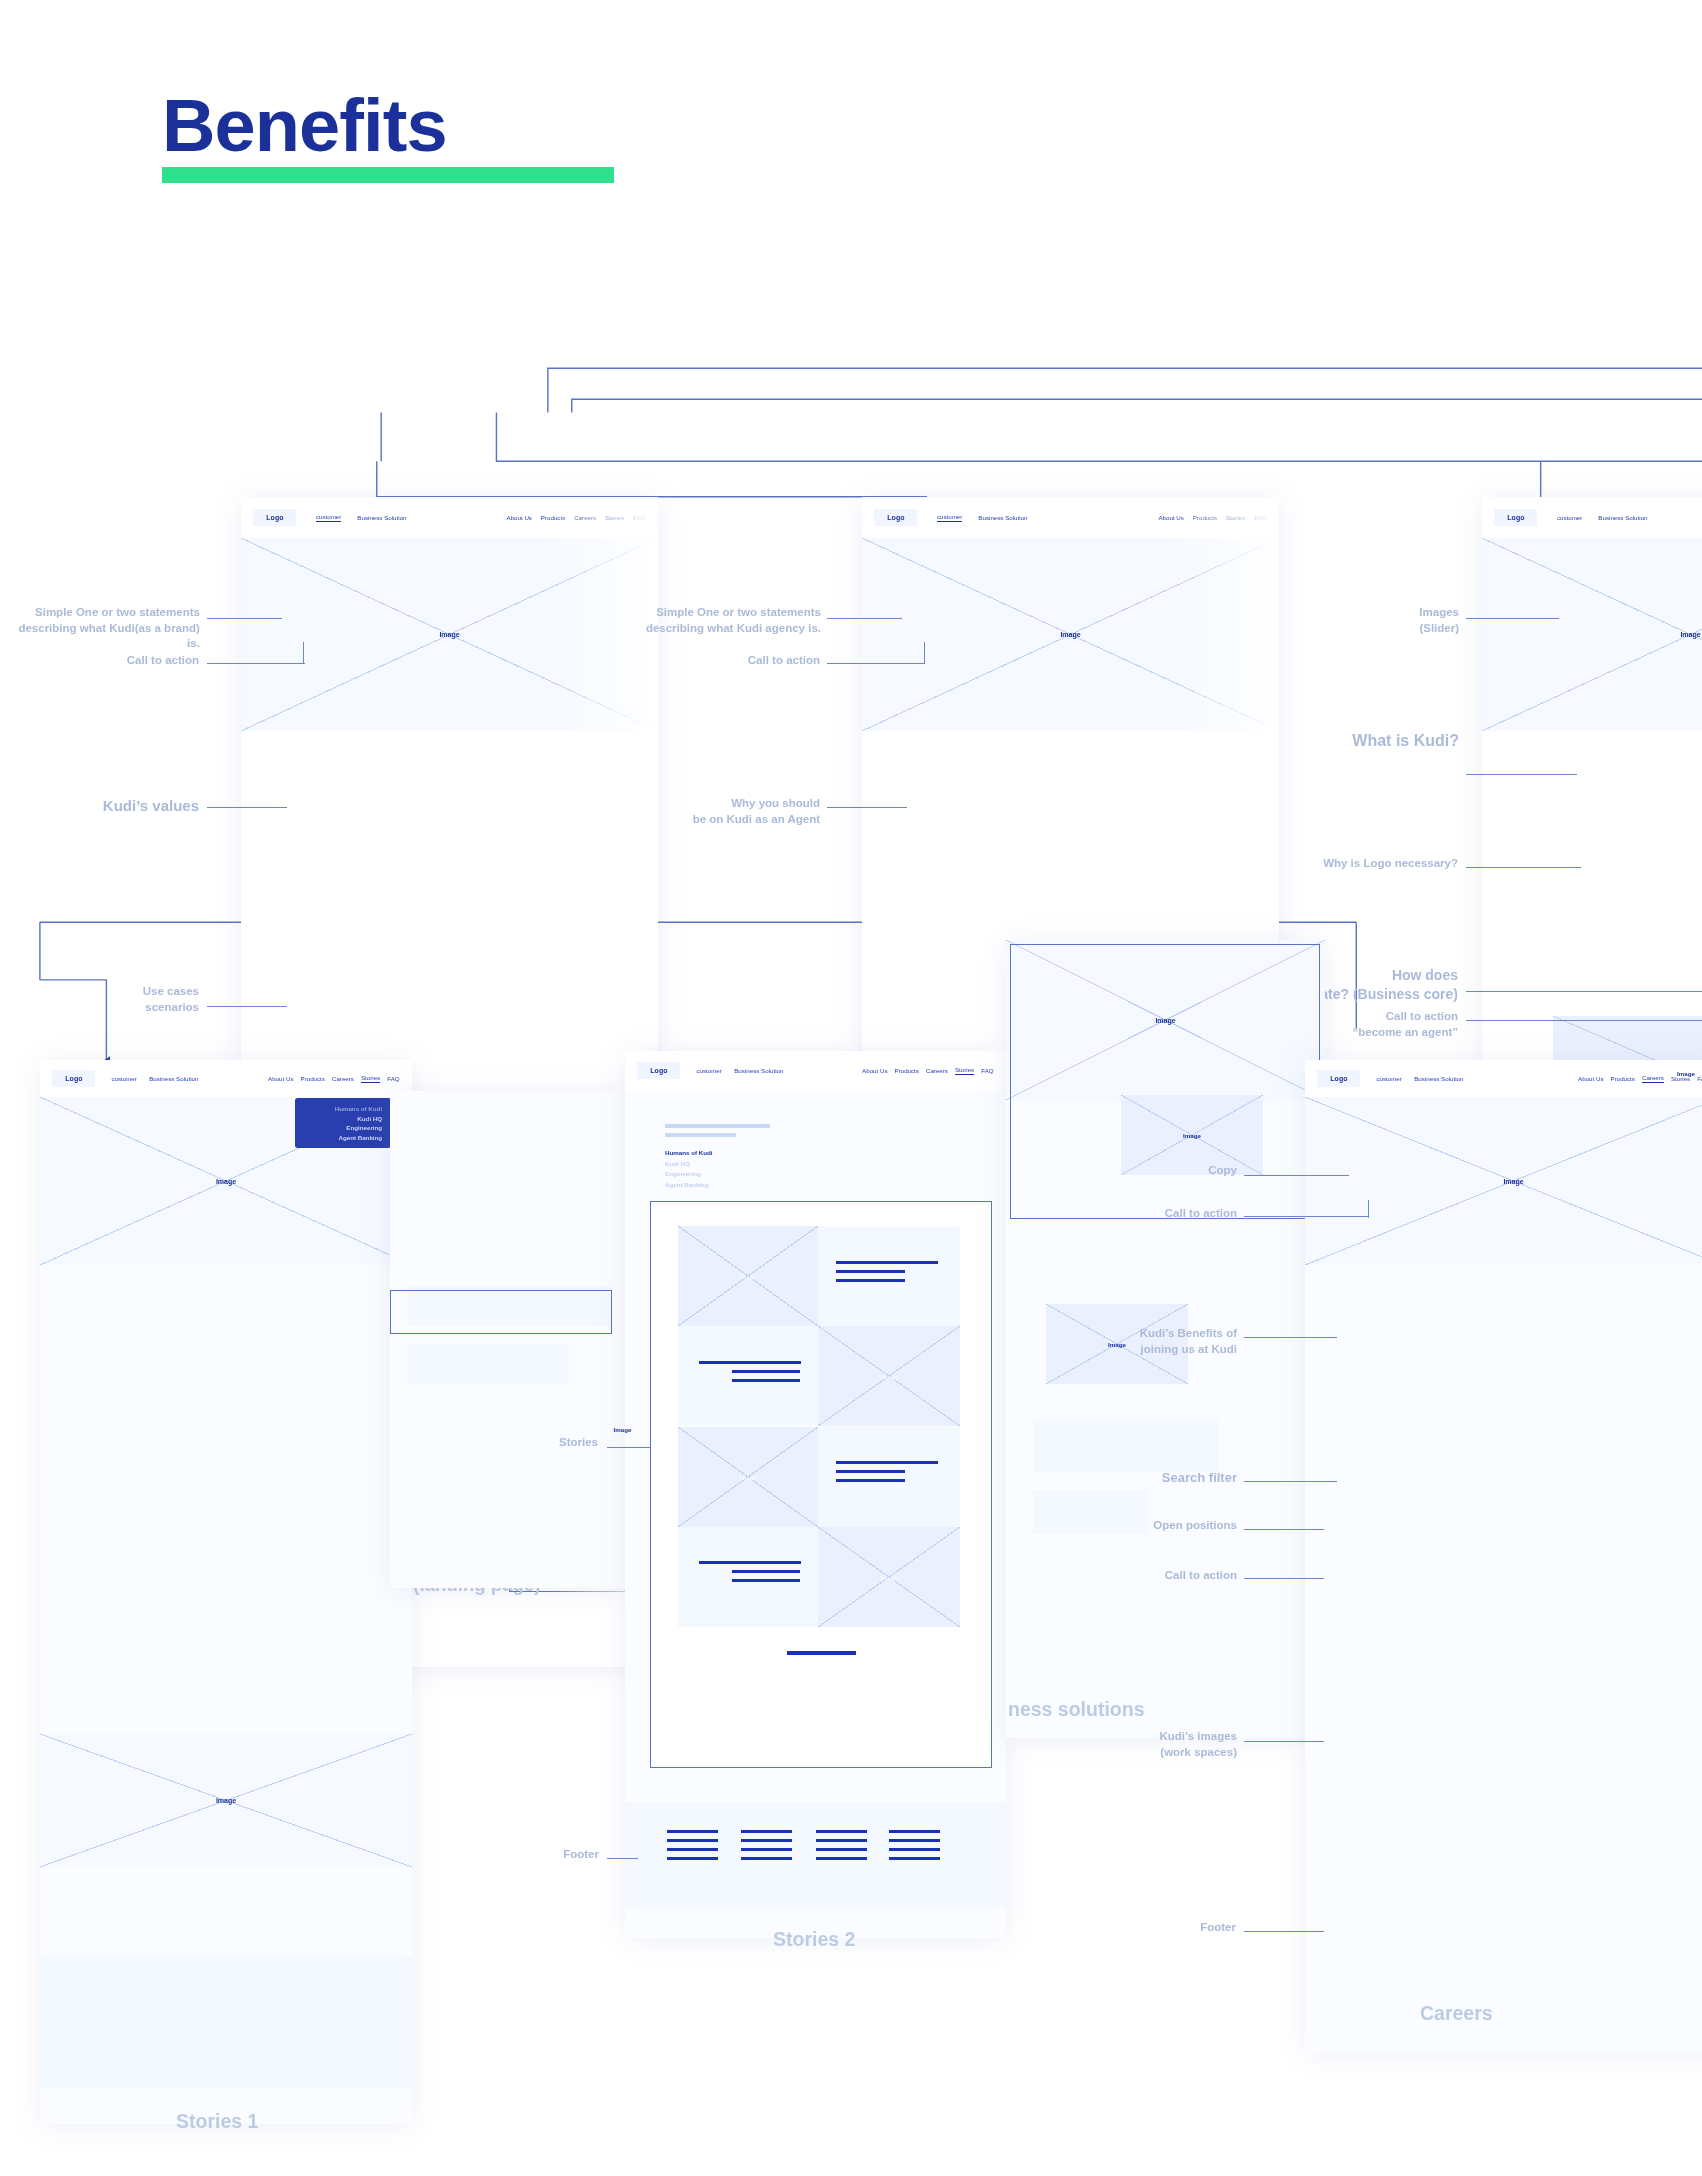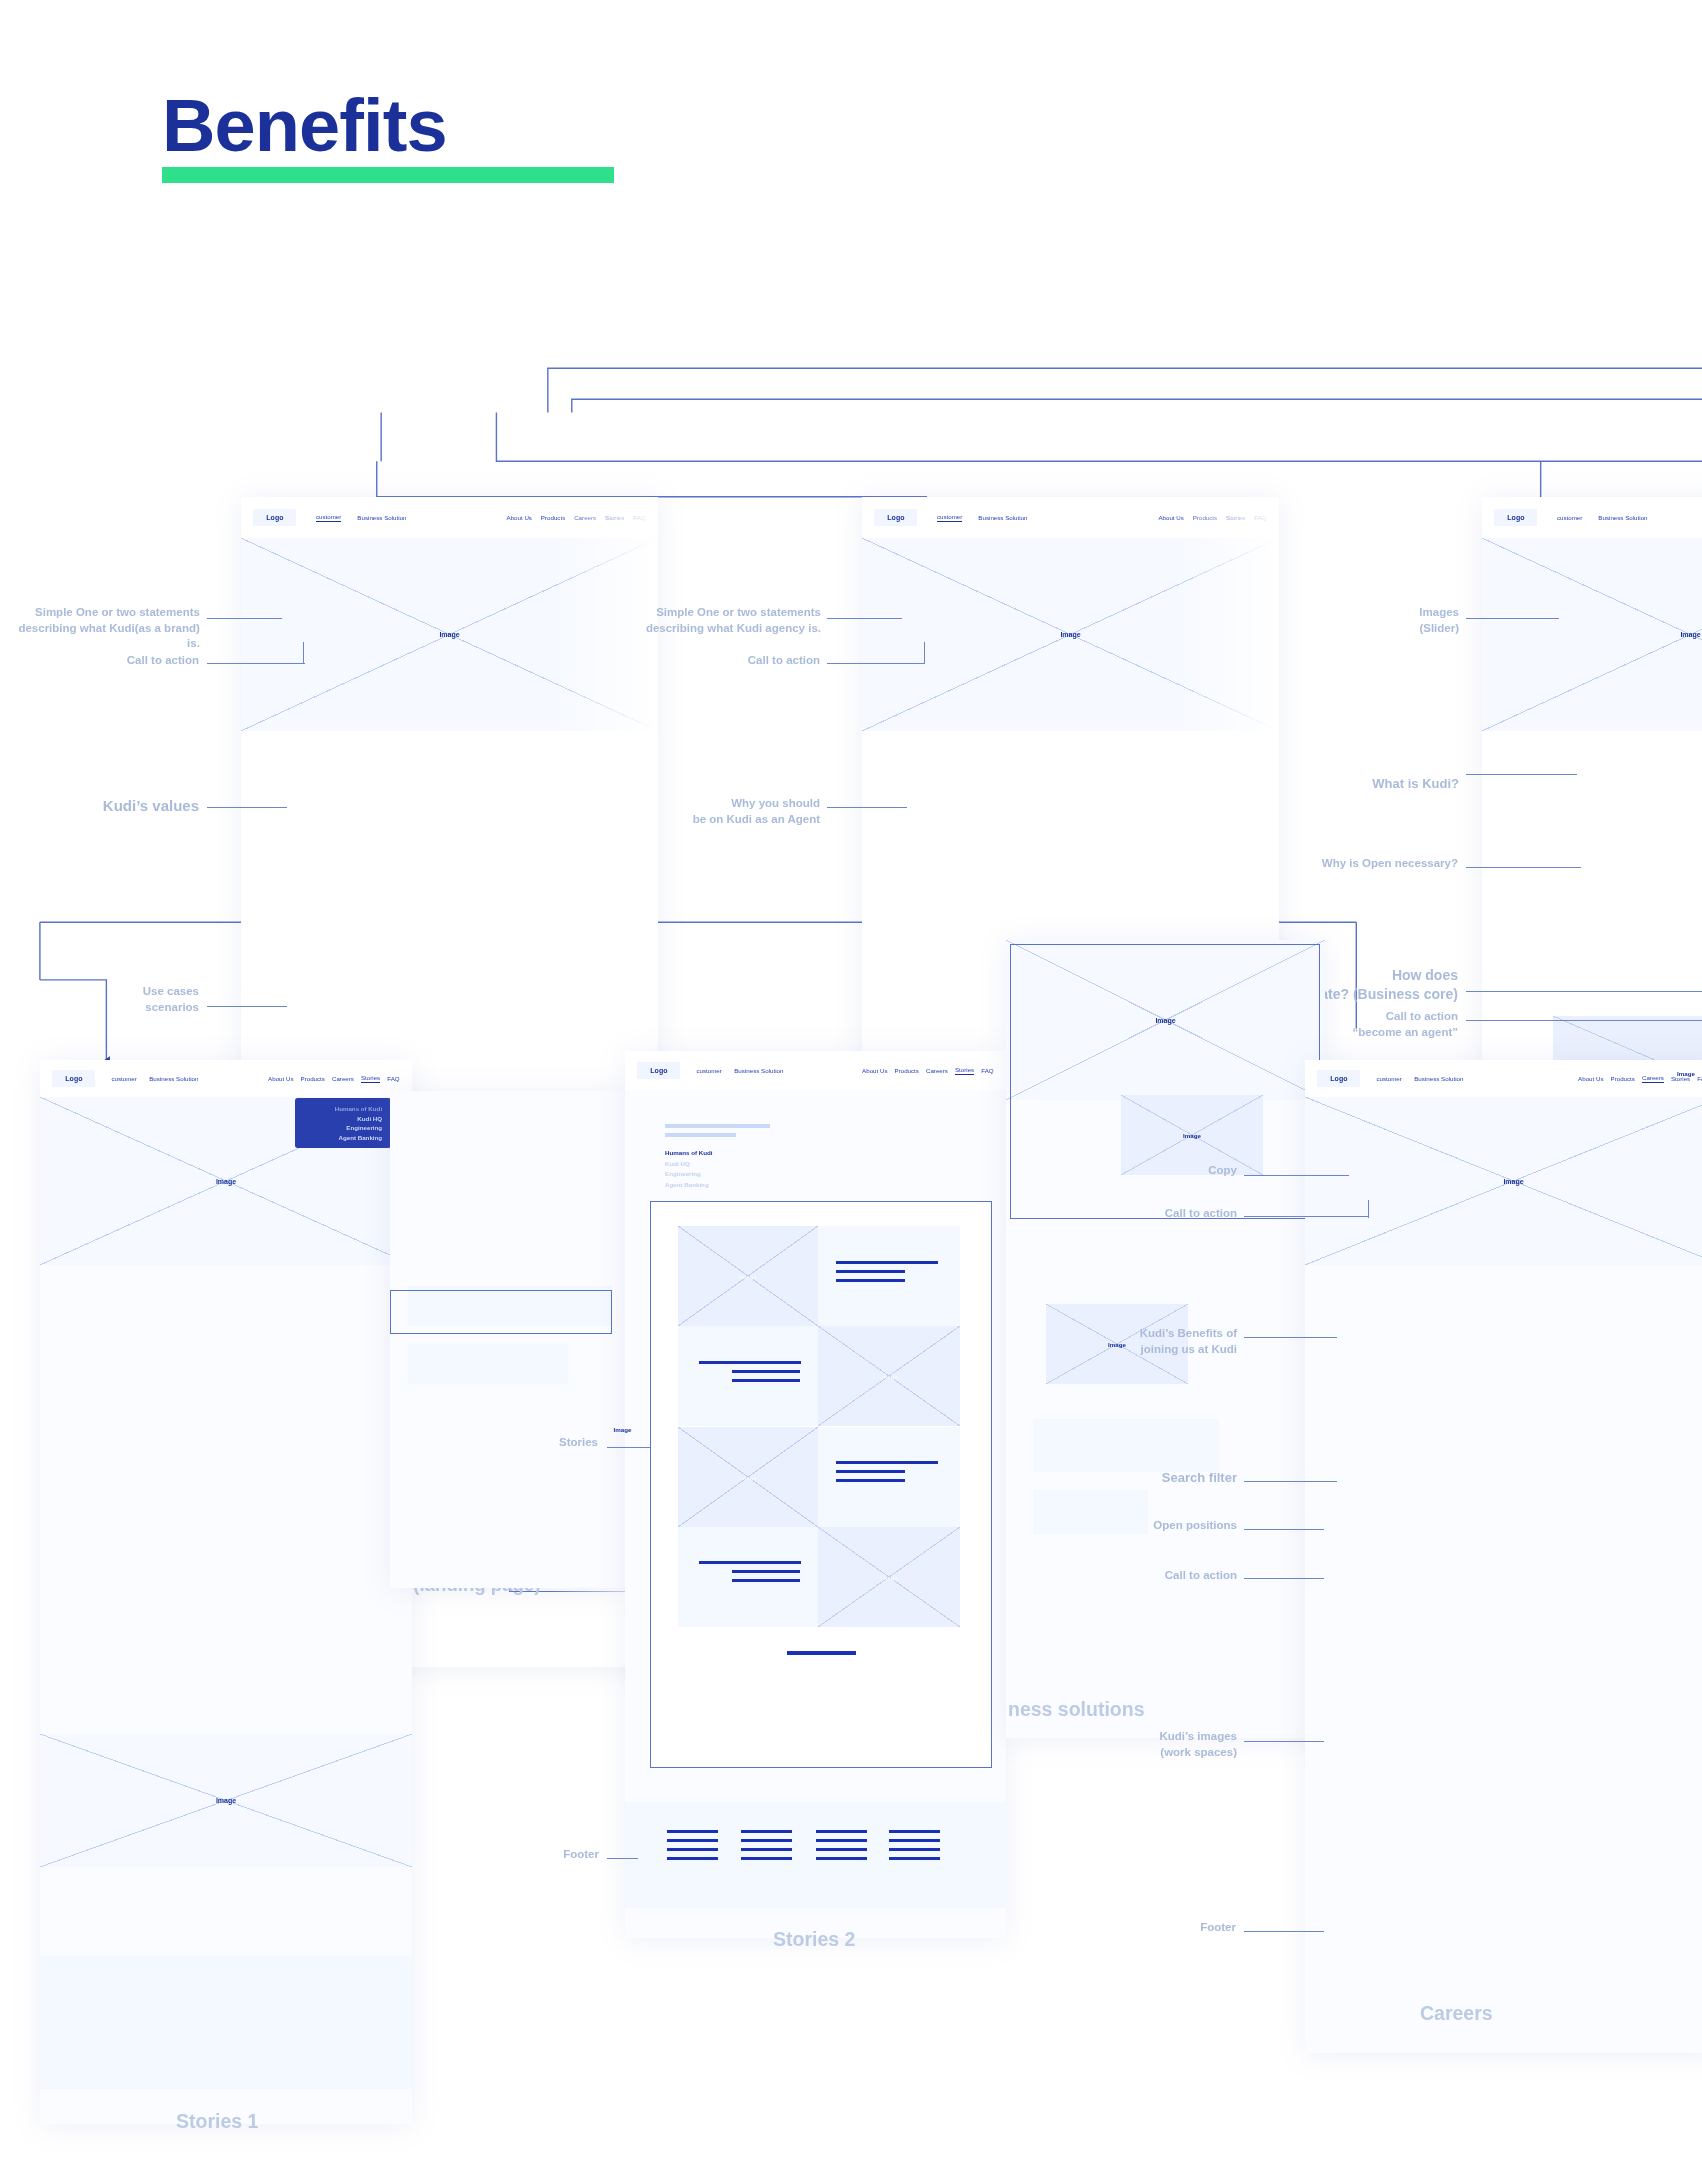--- a/index.html
+++ b/index.html
@@ -238,23 +238,23 @@
 
   <div class="imgbox" style="left:71px;top:519px;width:266px;height:115px;">
       <span style="font-size:6.2px;">Image</span>
     </div>
 </div>
 <div class="page-title" style="left:1680px; top:1702px; font-size:18.6px;">ut</div>
 
 <div class="anno" style="left:1268px;top:605px;width:191px;font-size:11.5px;">Images
 (Slider)</div>
 <div class="leader" style="left:1466px;top:618px;width:93px;"></div>
-<div class="anno" style="left:1268px;top:775px;width:191px;font-size:13px;">What is Kudi?</div>
+<div class="anno" style="left:1268px;top:730px;width:191px;font-size:16px;">What is Kudi?</div>
 <div class="leader" style="left:1466px;top:774px;width:111px;"></div>
-<div class="anno" style="left:1250px;top:856px;width:208px;font-size:11.5px;">Why is Open necessary?</div>
+<div class="anno" style="left:1250px;top:856px;width:208px;font-size:11.5px;">Why is Logo necessary?</div>
 <div class="leader" style="left:1466px;top:867px;width:115px;"></div>
 <div class="anno" style="left:1232px;top:966px;width:226px;font-size:14px;">How does
 Kudi operate? (Business core)</div>
 <div class="leader" style="left:1466px;top:991px;width:237px;"></div>
 <div class="anno" style="left:1232px;top:1009px;width:226px;font-size:11.5px;">Call to action
 “become an agent”</div>
 <div class="leader" style="left:1466px;top:1020px;width:237px;"></div>
 
 <div class="page page-shadow tint" style="left:40px; top:1060px; width:372px; height:1064px;">
   <div class="navbar" style="height:37px;padding:0 12.4px;">

